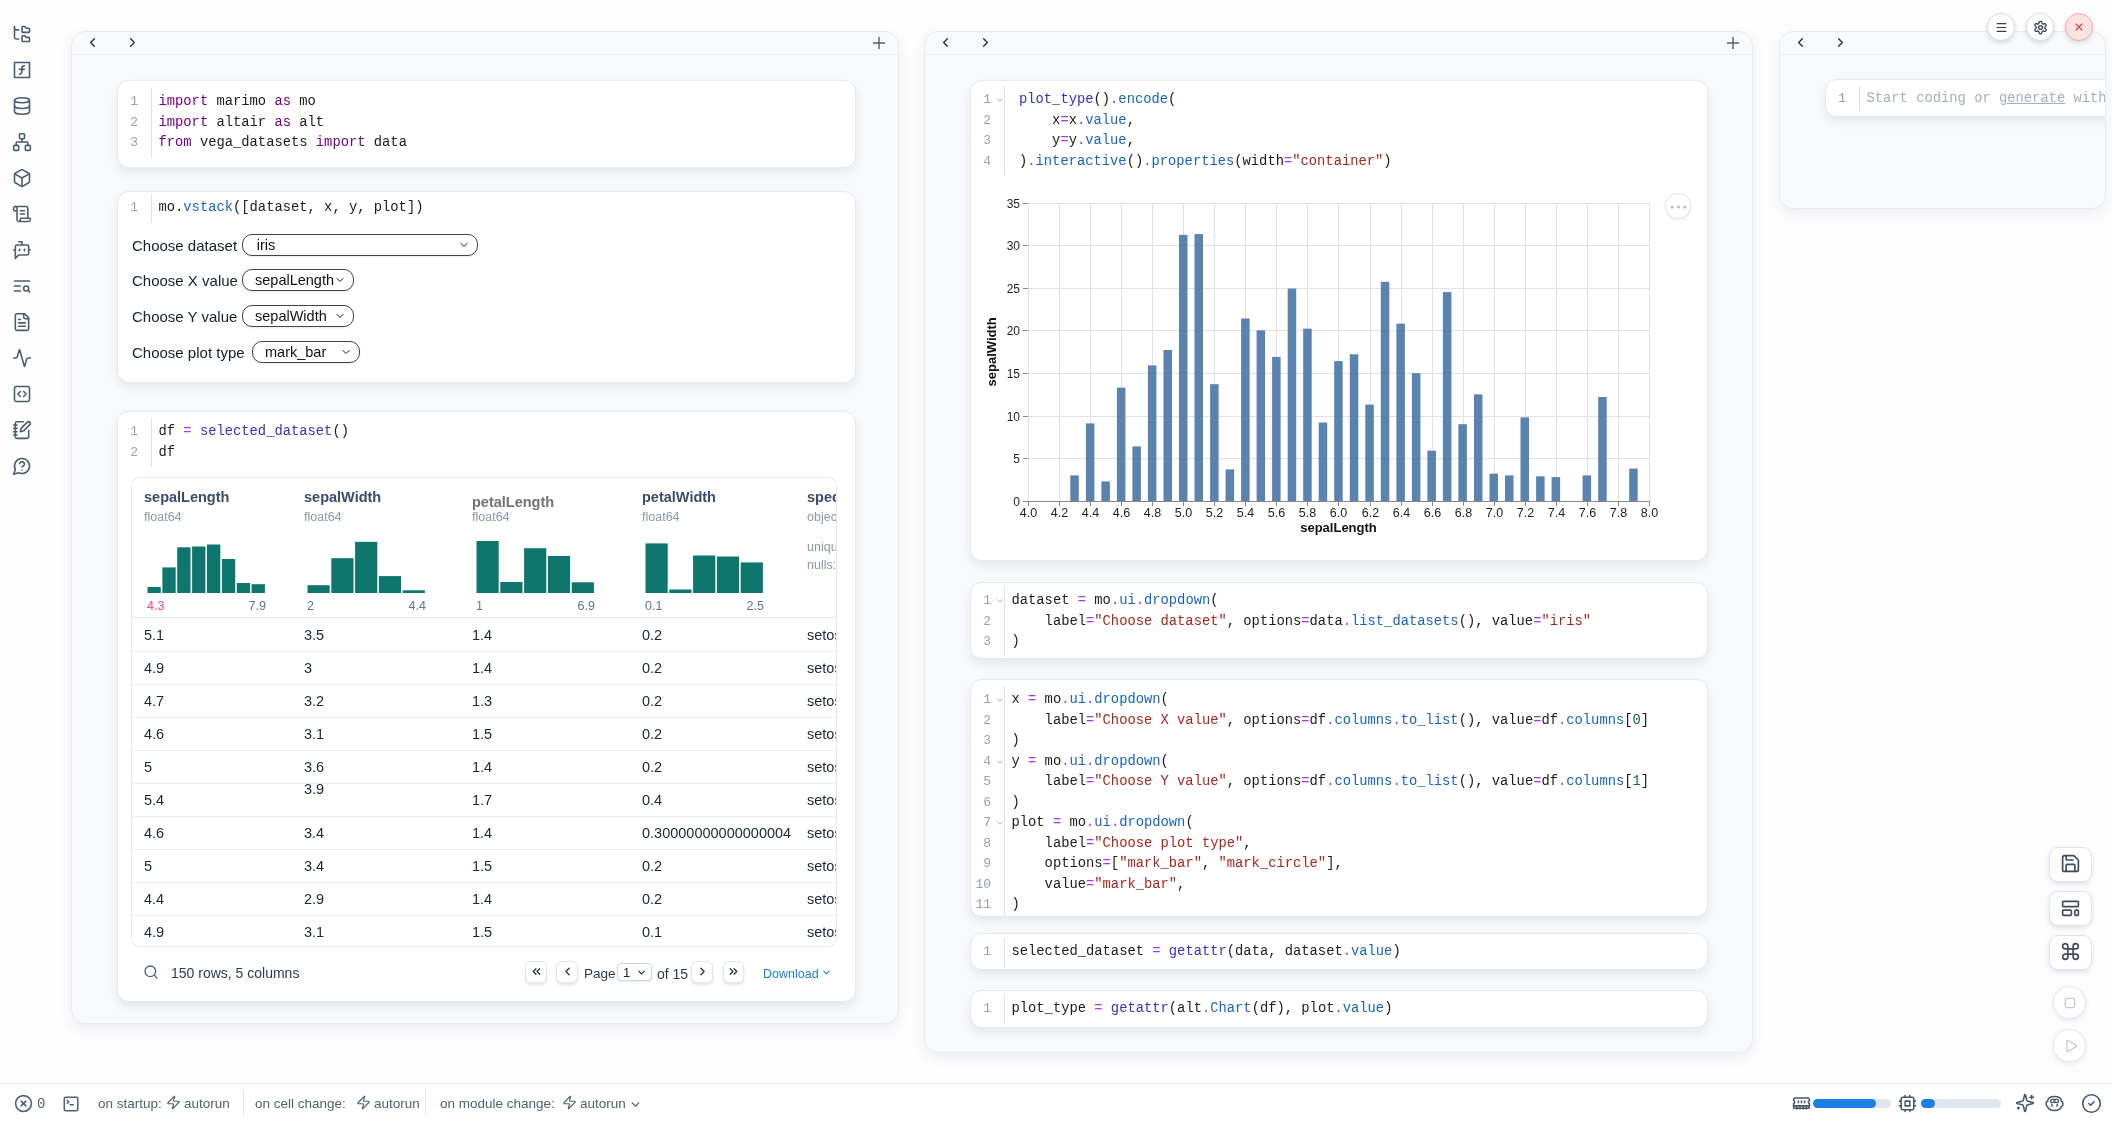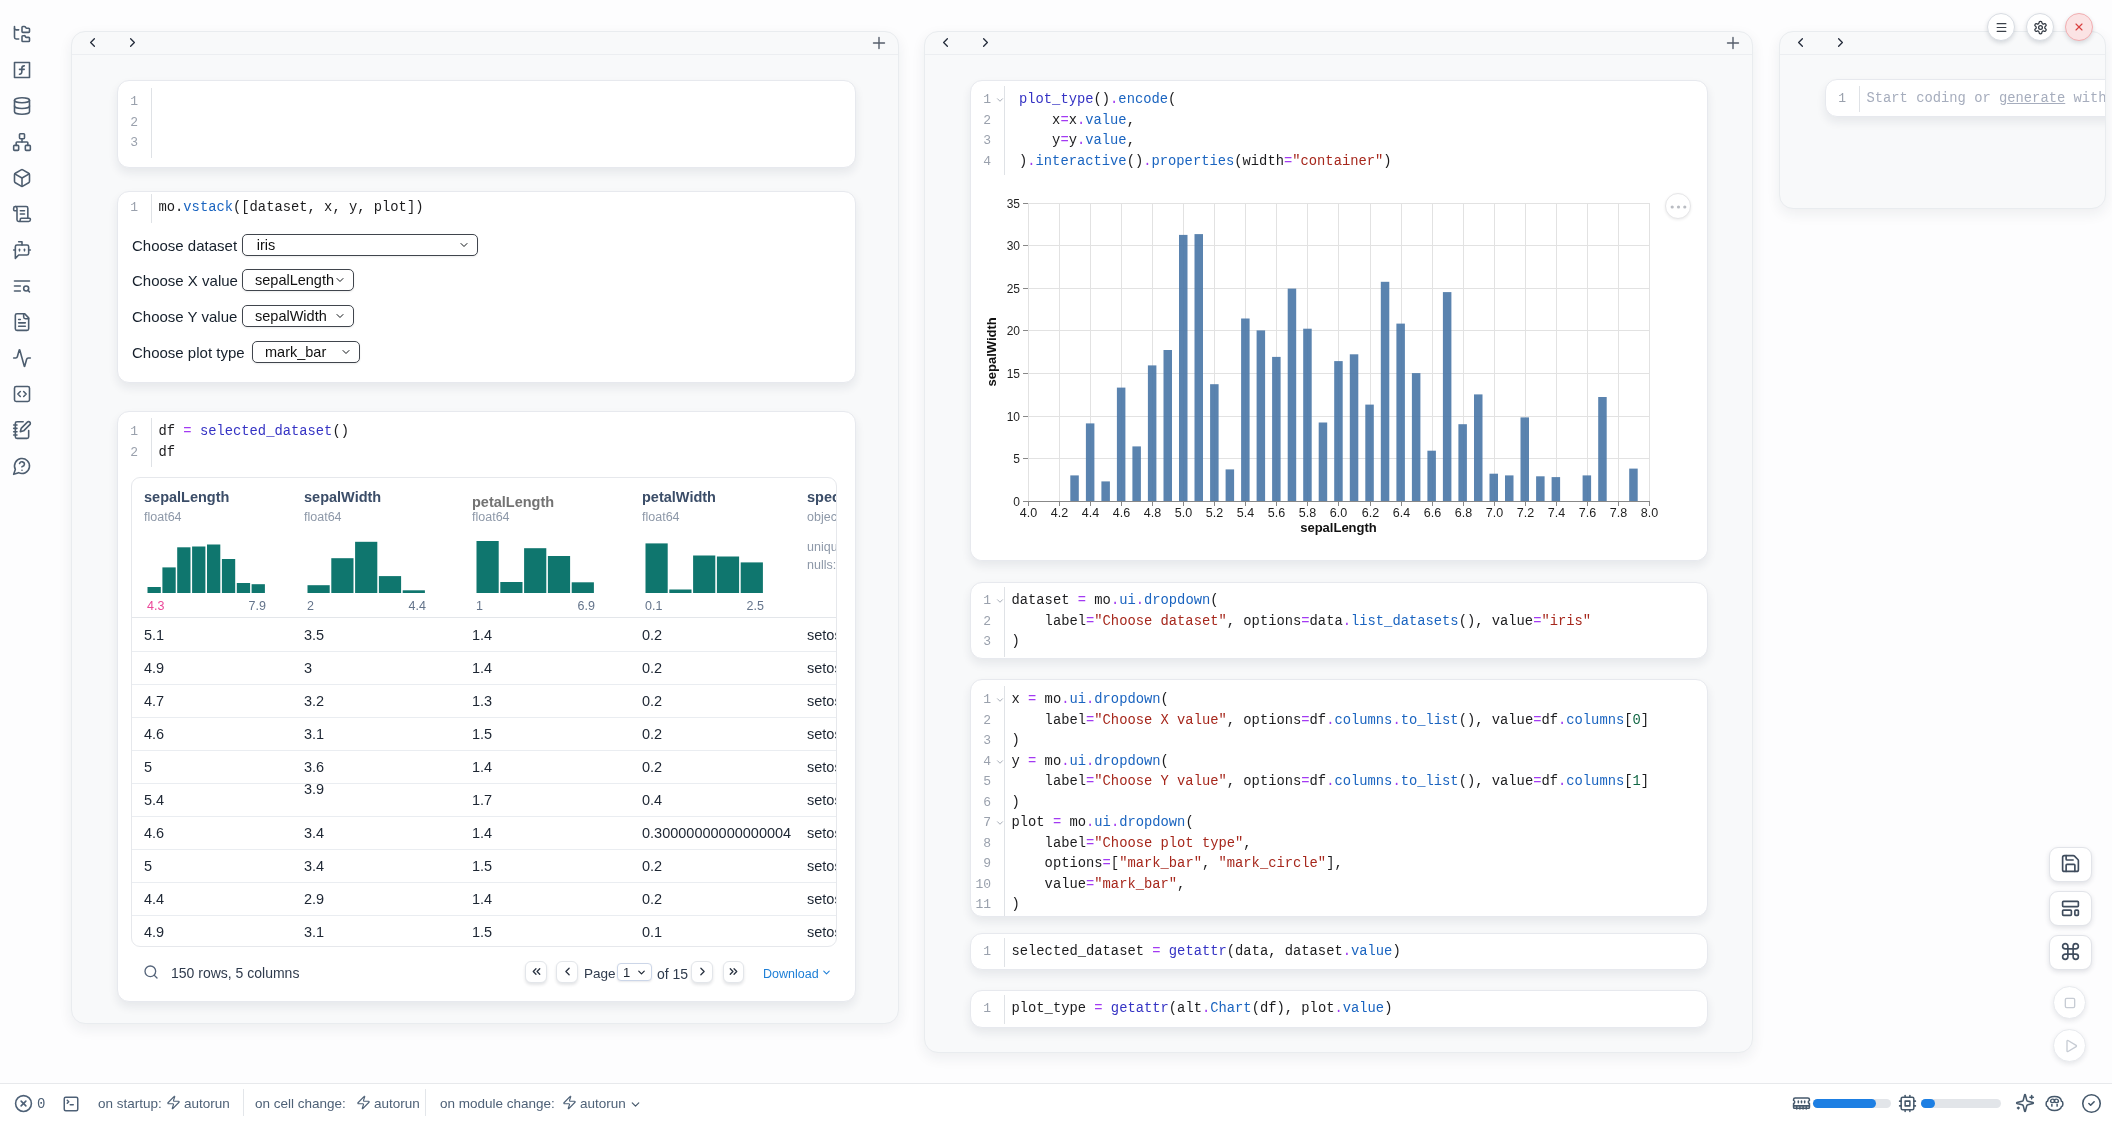--- a/index.html
+++ b/index.html
@@ -5,21 +5,21 @@
 .abs{position:absolute}
 .panel{position:absolute;background:#f8f9fa;border:1px solid #e9ecef;border-radius:14px;box-shadow:0 5px 14px rgba(30,40,60,.07)}
 .phead{position:absolute;left:0;right:0;top:0;height:23px;border-bottom:1px solid #eceef1}
 .cell{position:absolute;background:#fff;border:1px solid #e7e9ee;border-radius:12px;box-shadow:0 5px 10px rgba(30,40,60,.08)}
 .gut{position:absolute;width:20px;text-align:right;font:13px/20.5px "Liberation Mono",monospace;color:#9aa1ad;white-space:pre}
 .gsep{position:absolute;width:1px;background:#dfe2e6}
 .code{position:absolute;font:13.8px/20.5px "Liberation Mono",monospace;color:#1c1c1e;white-space:pre}
 .kw{color:#770088} .op{color:#a23af2} .st{color:#a6271c} .nm{color:#116644}
 .bl{color:#1a64c0} .b2{color:#3533c4}
 .lbl{position:absolute;font:15px/21px "Liberation Sans",sans-serif;color:#16202c}
-.sel{position:absolute;background:#fff;border:1.2px solid #40454d;border-radius:5px;font:14.5px/19px "Liberation Sans",sans-serif;color:#111;box-shadow:0 1px 2px rgba(0,0,0,.08)}
+.sel{position:absolute;background:#fff;border:1.2px solid #40454d;border-radius:10px;font:14.5px/19px "Liberation Sans",sans-serif;color:#111;box-shadow:0 1px 2px rgba(0,0,0,.08)}
 .sel span{position:absolute;top:1px;white-space:nowrap}
 .pgbtn{position:absolute;width:21.5px;height:22px;background:#fff;border:1px solid #e3e6ea;border-radius:6px;box-shadow:0 2px 3px rgba(30,40,60,.12)}
 .ftxt{position:absolute;font:14px/18px "Liberation Sans",sans-serif;color:#2f3b4d}
 .tcell{position:absolute;font:14.5px/18px "Liberation Sans",sans-serif;color:#1d2633}
 .statustxt{position:absolute;font:13.5px/18px "Liberation Sans",sans-serif;color:#4e6177}
 .cbtn{position:absolute;background:#fff;border:1px solid #d9dde3;border-radius:50%;box-shadow:0 2px 4px rgba(30,40,60,.15)}
 .sqbtn{position:absolute;width:43px;height:34.5px;background:#fff;border:1px solid #e2e4e9;border-radius:9px;box-shadow:0 2px 5px rgba(30,40,60,.13)}
 </style></head><body>
 <svg class="abs" style="left:12px;top:24px" width="20" height="20" viewBox="0 0 24 24" fill="none" stroke="#4d5d6f" stroke-width="1.9" stroke-linecap="round" stroke-linejoin="round">
     <path d="M20 10a1 1 0 0 0 1-1V6a1 1 0 0 0-1-1h-2.5a1 1 0 0 1-.8-.4l-.9-1.2A1 1 0 0 0 15 3h-2a1 1 0 0 0-1 1v5a1 1 0 0 0 1 1Z"></path>
@@ -129,20 +129,23 @@
     <path d="M15 18l-6-6 6-6"></path>
   </svg>
 <svg class="abs" style="left:1833px;top:35px" width="15" height="15" viewBox="0 0 24 24" fill="none" stroke="#232b3a" stroke-width="2.1" stroke-linecap="round" stroke-linejoin="round">
     <path d="M9 18l6-6-6-6"></path>
   </svg>
 <div class="cell" style="left:117px;top:80px;width:739px;height:88px;overflow:hidden">
     <div class="gut" style="left:0;top:11px;line-height:20.5px">1
 2
 3</div>
     <div class="gsep" style="left:33px;top:7px;height:69.5px"></div>
+    <div class="code" style="left:40.5px;top:11px;line-height:20.5px"><span class="kw">import</span> marimo <span class="kw">as</span> mo
+<span class="kw">import</span> altair <span class="kw">as</span> alt
+<span class="kw">from</span> vega_datasets <span class="kw">import</span> data</div>
   </div>
 <div class="cell" style="left:117px;top:191px;width:739px;height:192px;overflow:hidden">
     <div class="gut" style="left:0;top:6px;line-height:20.5px">1</div>
     <div class="gsep" style="left:33px;top:2px;height:28.5px"></div>
     <div class="code" style="left:40.5px;top:6px;line-height:20.5px">mo.<span class="bl">vstack</span>([dataset, x, y, plot])</div>
   </div>
 <div class="lbl" style="left:132px;top:235px">Choose dataset</div>
 <div class="sel" style="left:241.7px;top:234px;width:236px;height:21.5px">
     <span style="left:14px">iris</span>
   </div>

